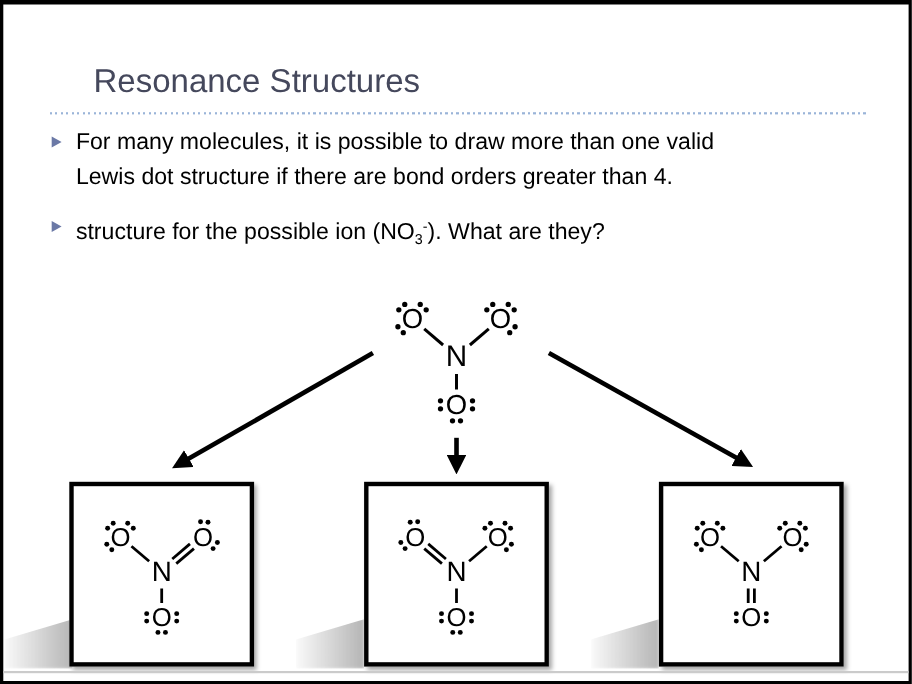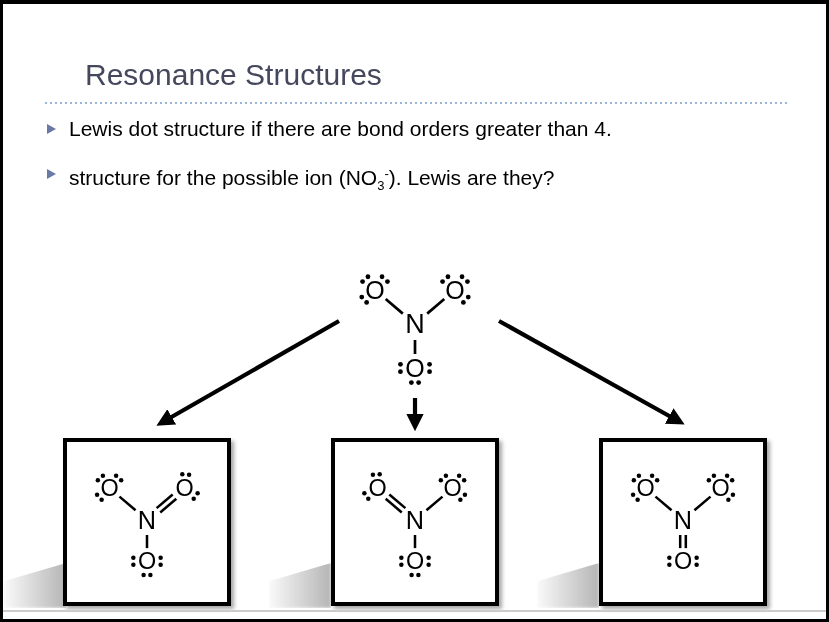--- a/index.html
+++ b/index.html
@@ -52,27 +52,28 @@
 <div class="frame">
   <div class="slide">
 
     <div class="title">Resonance Structures</div>
     <div class="divider"></div>
 
     <div class="bullets">
       <div class="bullet">
         <span class="tri"></span>
         <div class="blines">
+          <div class="bline">For many molecules, it is possible to draw more than one valid</div>
           <div class="bline">Lewis dot structure if there are bond orders greater than 4.</div>
         </div>
       </div>
       <div class="bullet">
         <span class="tri"></span>
         <div class="blines">
-          <div class="bline"><span>structure for the possible ion (NO</span><span class="frm-sub">3</span><span class="frm-sup">-</span><span>). Lewis are they?</span></div>
+          <div class="bline"><span>structure for the possible ion (NO</span><span class="frm-sub">3</span><span class="frm-sup">-</span><span>). What are they?</span></div>
         </div>
       </div>
     </div>
 
     <div class="central-structure"><svg viewBox="0 0 168 160" width="100%" height="100%">
           <line x1="71.80897091584865" y1="69.63762527847135" x2="54.667150448632434" y2="55.06707788133757" stroke="#000000" stroke-width="2.7"></line>
           <text x="44" y="46" text-anchor="middle" dominant-baseline="central" font-size="25" fill="#000000" font-family="&quot;Liberation Sans&quot;, sans-serif">O</text>
           <circle cx="36.95792655821164" cy="32.755786107116094" r="2.4" fill="#000000"></circle>
           <circle cx="31.564436411674375" cy="37.6121064479388" r="2.4" fill="#000000"></circle>
           <circle cx="56.43556358832562" cy="37.6121064479388" r="2.4" fill="#000000"></circle>

